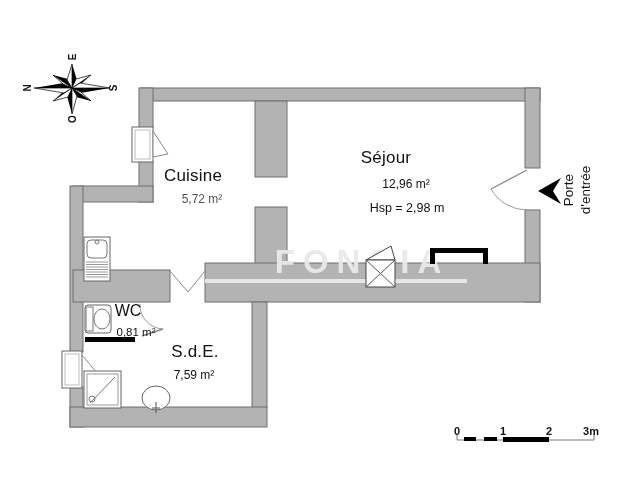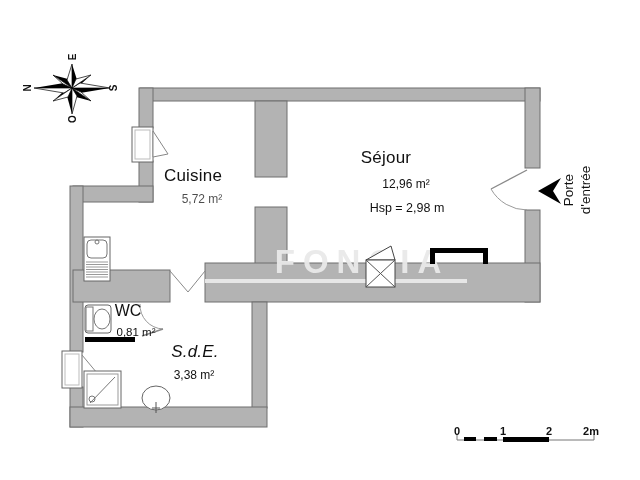--- a/index.html
+++ b/index.html
@@ -134,31 +134,31 @@
   <div class="lbl room-name" style="left:193px;top:176px;text-align:center;">Cuisine</div>
   <div class="lbl room-sub" style="left:202px;top:199px;opacity:.75;">5,72 m²</div>
 
   <div class="lbl room-name" style="left:386px;top:158px;">Séjour</div>
   <div class="lbl room-sub" style="left:406px;top:184px;">12,96 m²</div>
   <div class="lbl room-sub" style="left:407px;top:208px;font-size:12.5px;">Hsp = 2,98 m</div>
 
   <div class="lbl wc-name" style="left:114px;top:311px;margin-left:14px;">WC</div>
   <div class="lbl wc-sub" style="left:116px;top:332px;margin-left:20px;">0,81 m²</div>
 
-  <div class="lbl room-name" style="left:195px;top:352px;font-style:italic;">S.d.E.</div>
-  <div class="lbl room-sub" style="left:194px;top:375px;">3,38 m²</div>
+  <div class="lbl room-name" style="left:195px;top:352px;">S.d.E.</div>
+  <div class="lbl room-sub" style="left:194px;top:375px;">7,59 m²</div>
 
   <div class="cmp" style="left:27px;top:88px;">N</div>
   <div class="cmp" style="left:72px;top:57px;">E</div>
   <div class="cmp" style="left:113px;top:88px;">S</div>
   <div class="cmp" style="left:72px;top:119px;">O</div>
 
   <div class="porte">
     <div>Porte</div>
     <div>d'entrée</div>
   </div>
 
   <div class="scl" style="left:457px;">0</div>
   <div class="scl" style="left:503px;">1</div>
   <div class="scl" style="left:549px;">2</div>
-  <div class="scl" style="left:591px;">2m</div>
+  <div class="scl" style="left:591px;">3m</div>
 
 </div>
 
 </body></html>

